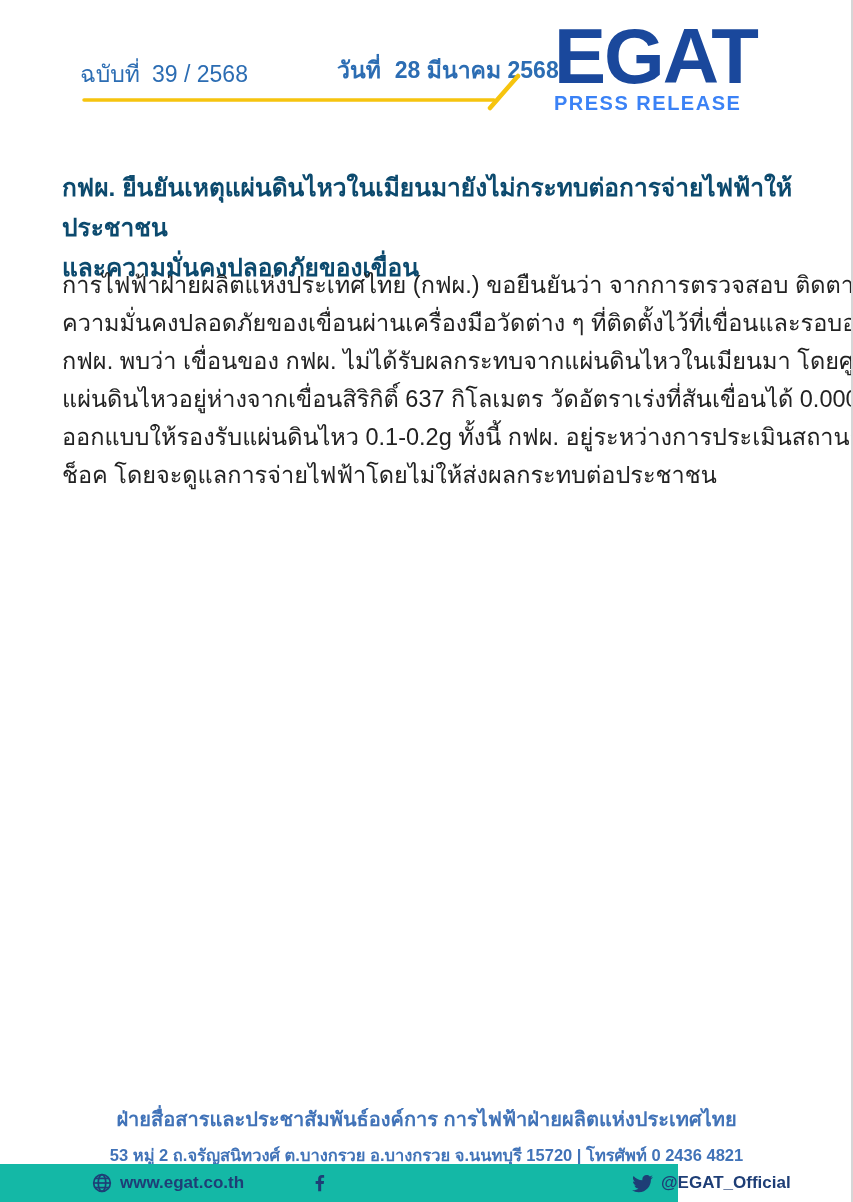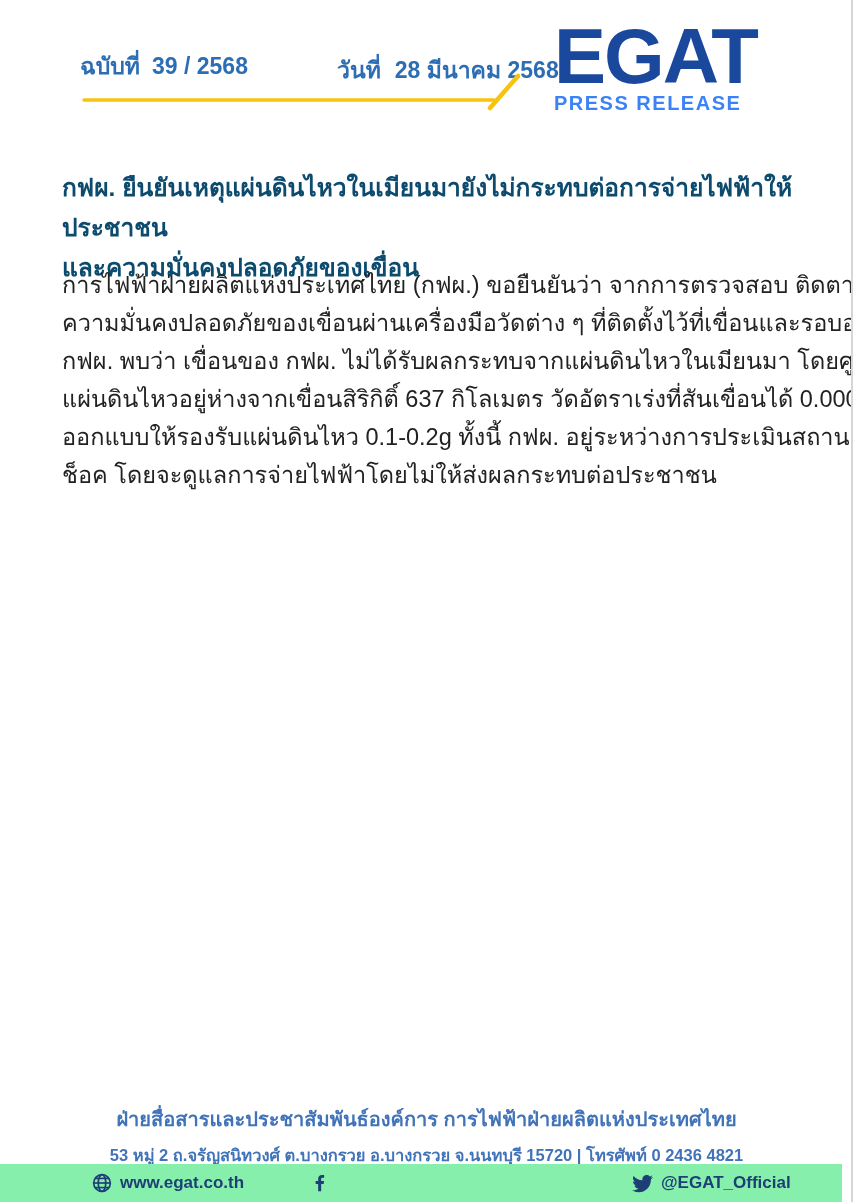--- a/index.html
+++ b/index.html
@@ -8,22 +8,22 @@
     width:853px;height:1202px;
     margin:0 auto;
     background:#ffffff;
     overflow:hidden;
     font-family:"Liberation Sans", sans-serif;
     border-right:2px solid #d6d6d6;
     box-sizing:border-box;
   }
   
   .issue-line{
-    position:absolute;top:48px;left:80px;
-    font-size:23px;font-weight:bold;color:#2C6DB3;
+    position:absolute;top:56px;left:80px;
+    font-size:23px;font-weight:normal;color:#2C6DB3;
     white-space:nowrap;
   }
   .issue-line .lbl{margin-right:12px;}
   .date-line{
     position:absolute;top:52px;left:337px;
     font-size:23px;font-weight:bold;color:#2C6DB3;
     white-space:nowrap;
   }
   .date-line .lbl{margin-right:14px;}
   .swoosh{position:absolute;left:80px;top:70px;width:450px;height:46px;}
@@ -55,22 +55,22 @@
   .bodytext .bl{white-space:nowrap;}
   
   .footer-info{
     position:absolute;left:0;top:1103px;width:853px;
     text-align:center;color:#4173B8;
   }
   .footer-dept{font-size:20px;font-weight:bold;}
   .footer-addr{font-size:16.5px;font-weight:bold;margin-top:7px;}
   
   .bottombar{
-    position:absolute;left:0;top:1164px;width:842px;height:38px;
-    background:#86efac;
+    position:absolute;left:0;top:1164px;width:678px;height:38px;
+    background:#14b8a6;
   }
   .bar-item{
     position:absolute;top:0;height:38px;
     display:flex;align-items:center;gap:8px;
     color:#1E3E76;font-size:17px;font-weight:bold;
     white-space:nowrap;cursor:pointer;
   }
   .bar-item svg{display:block;}
   .bar-website{left:92px;}
   .bar-facebook{left:310px;}

